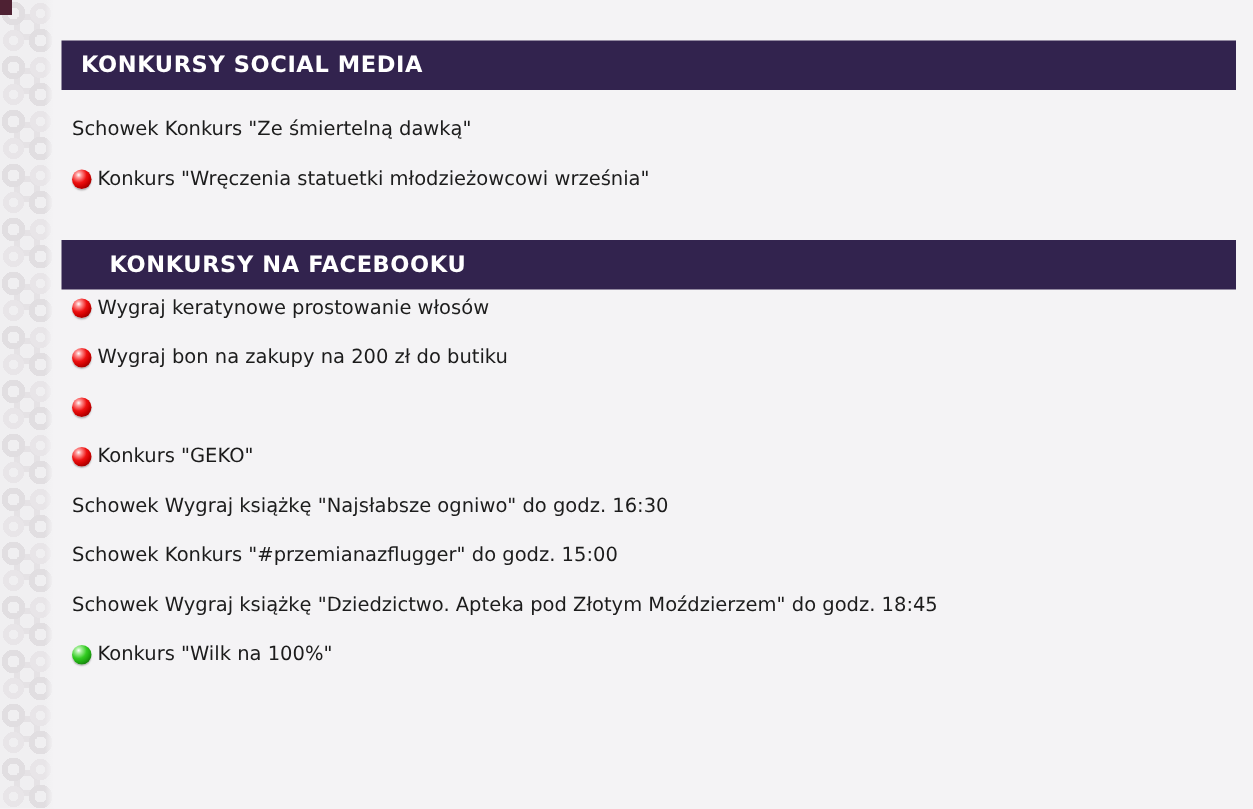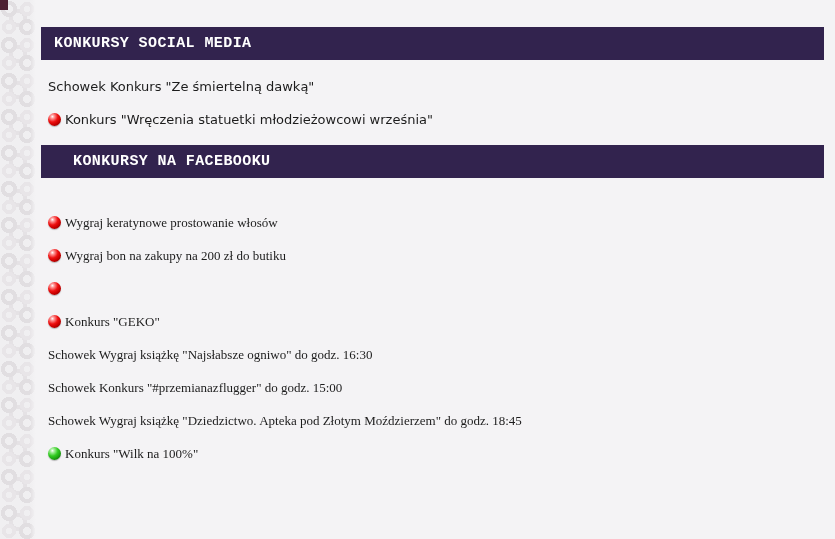--- a/index.html
+++ b/index.html
@@ -26,26 +26,26 @@
     background:linear-gradient(to right, rgba(244,243,245,0), #f4f3f5);
   }
   .corner-block{
     position:absolute;left:0;top:0;width:8px;height:10px;background:#4e2133;
   }
   .content{position:absolute;left:36px;top:0;right:0;}
   .section-header{
     margin:0 11px 0 5px;height:33px;line-height:33px;
     background:#32234e;color:#ffffff;
     font-size:15px;font-weight:bold;letter-spacing:.4px;
-    padding-left:13px;white-space:nowrap;overflow:hidden;font-family:Liberation Mono, monospace;
+    padding-left:13px;white-space:nowrap;overflow:hidden;
   }
   .mt-first{margin-top:27px;}
-  .mt-section{margin-top:16px;padding-left:32px;}
+  .mt-section{margin-top:31px;padding-left:32px;}
   .rows{padding:17px 0 0 12px;}
-  .rows.rows-2{padding-top:35px;font-family:Liberation Serif, serif;}
+  .rows.rows-2{padding-top:3px;}
   .row{
     display:flex;align-items:center;height:19px;margin-bottom:14px;
     font-size:13px;color:#1c1c1c;white-space:nowrap;
   }
   .row:last-child{margin-bottom:0;}
   .ball{
     width:13px;height:13px;border-radius:50%;margin-right:4px;flex:0 0 auto;
     box-shadow:0 1px 1px rgba(0,0,0,.25);
   }
   .ball.red{

